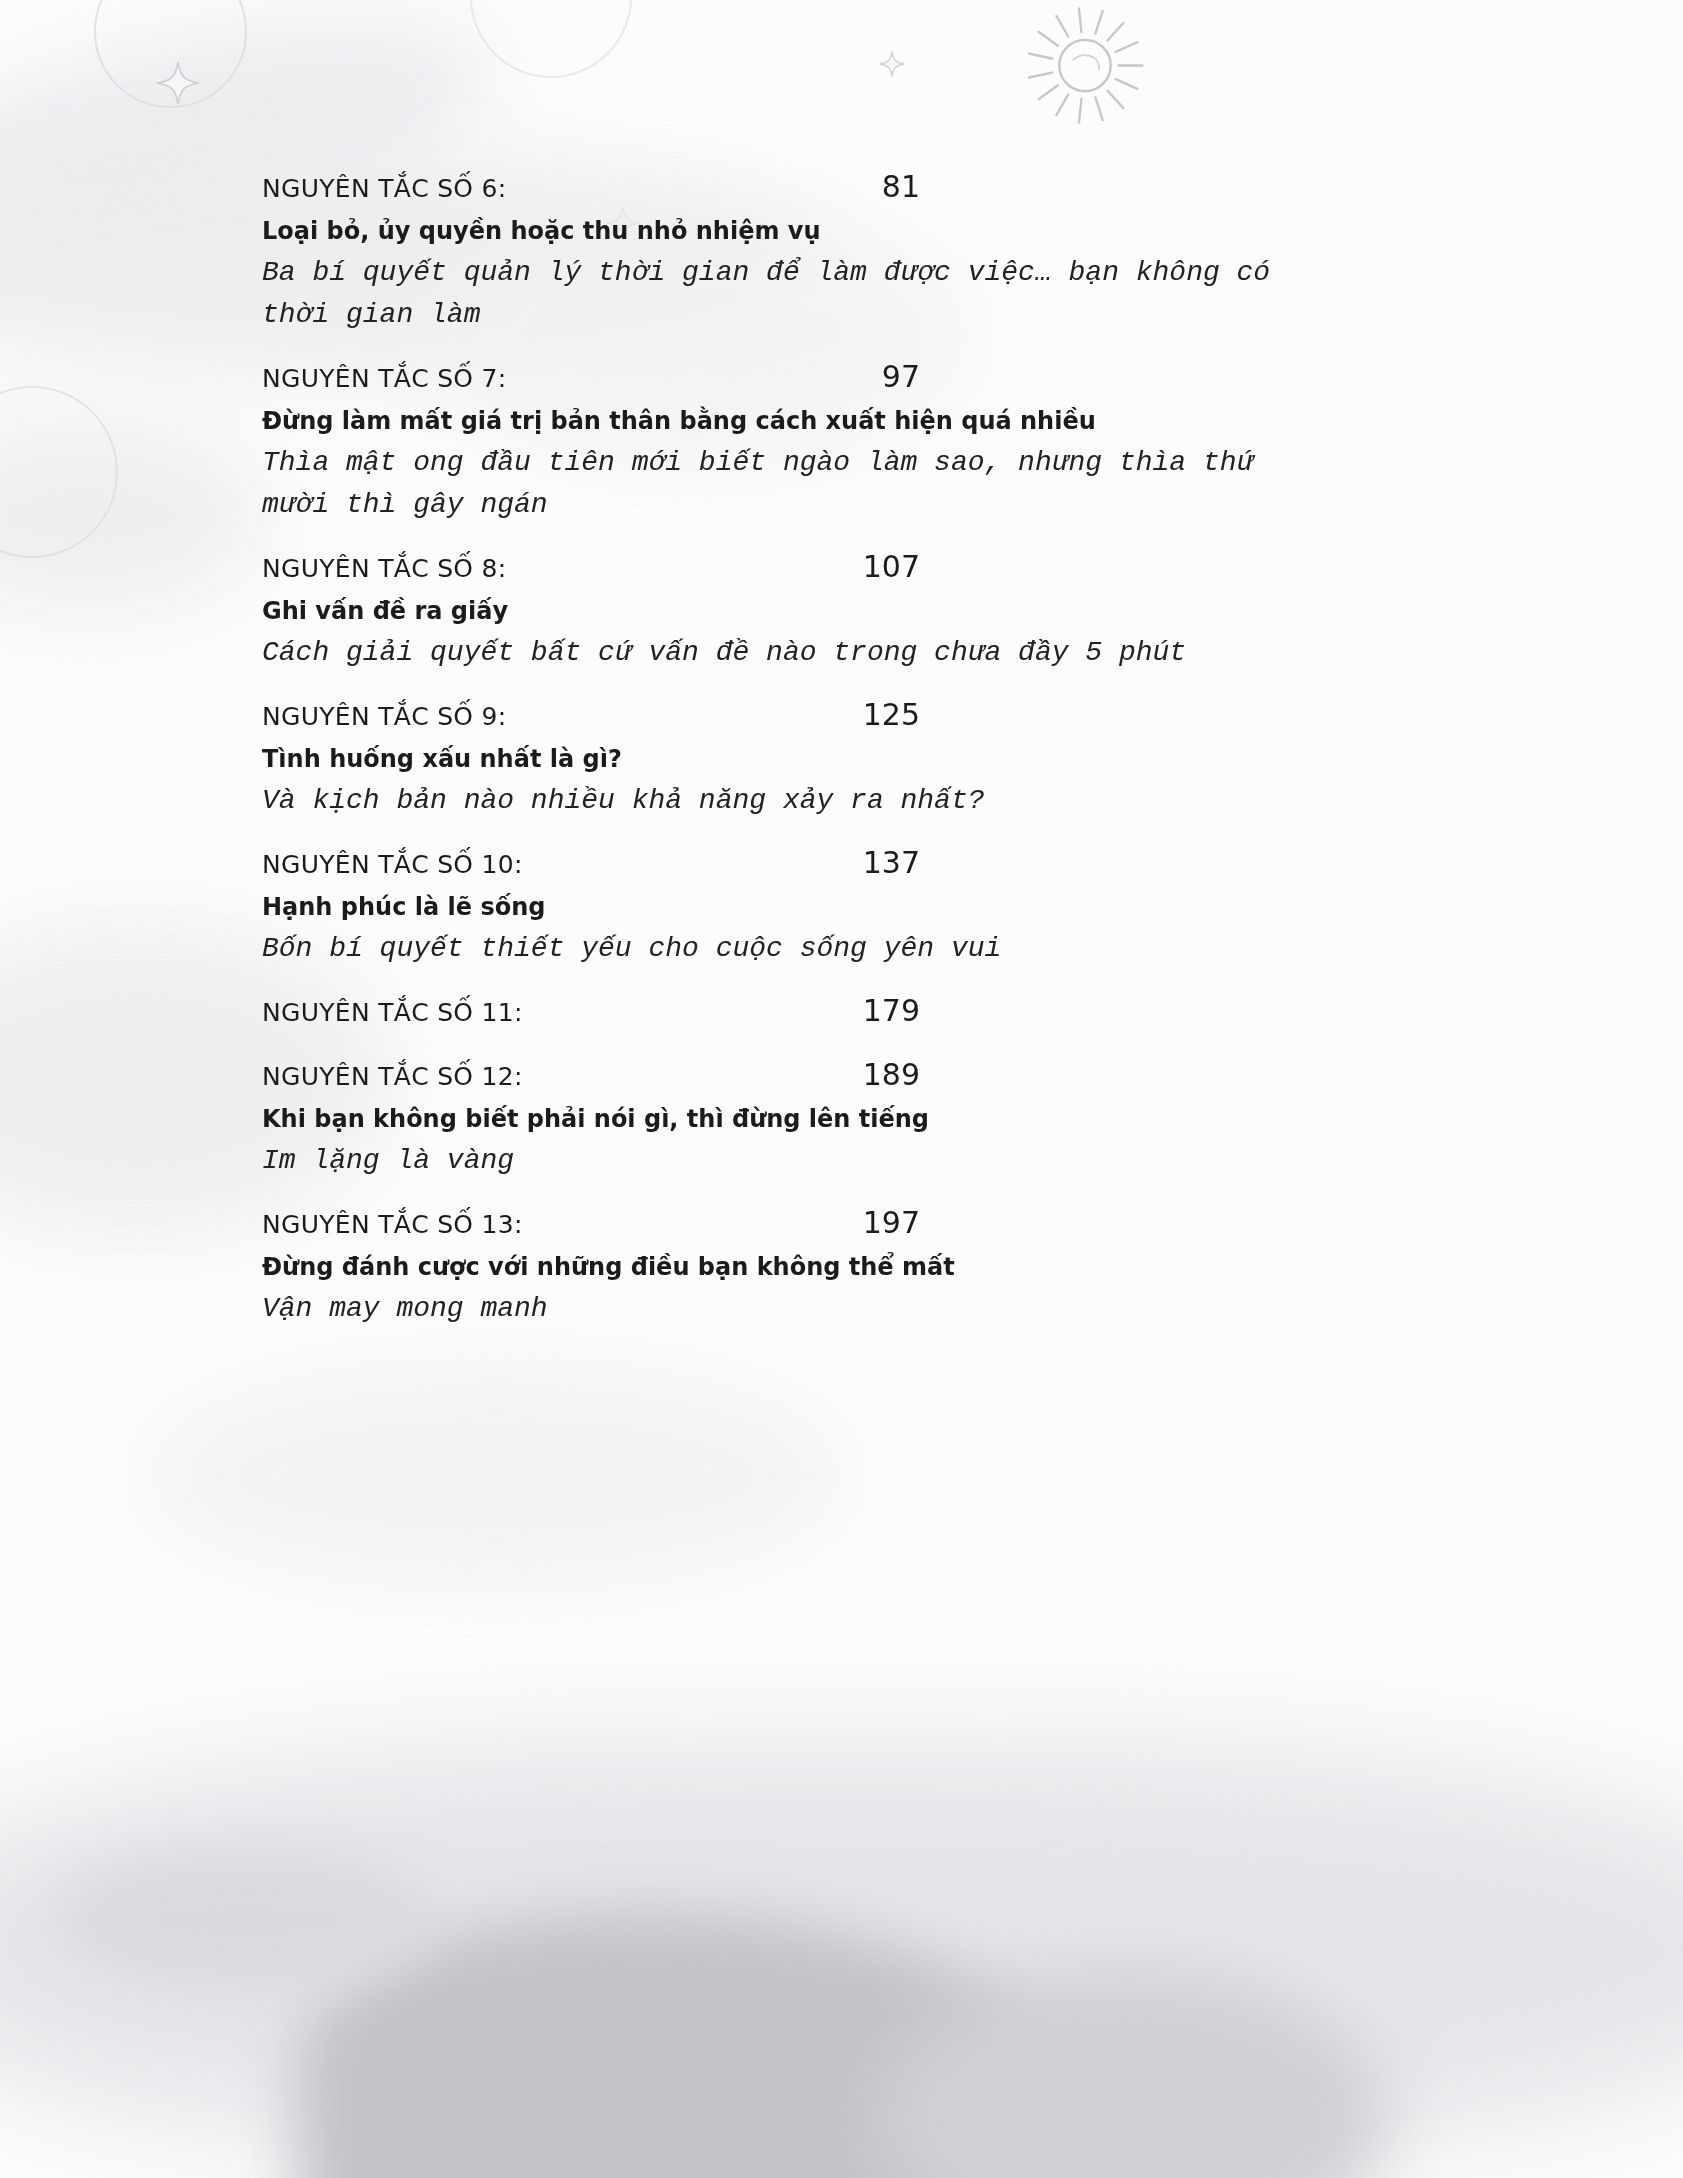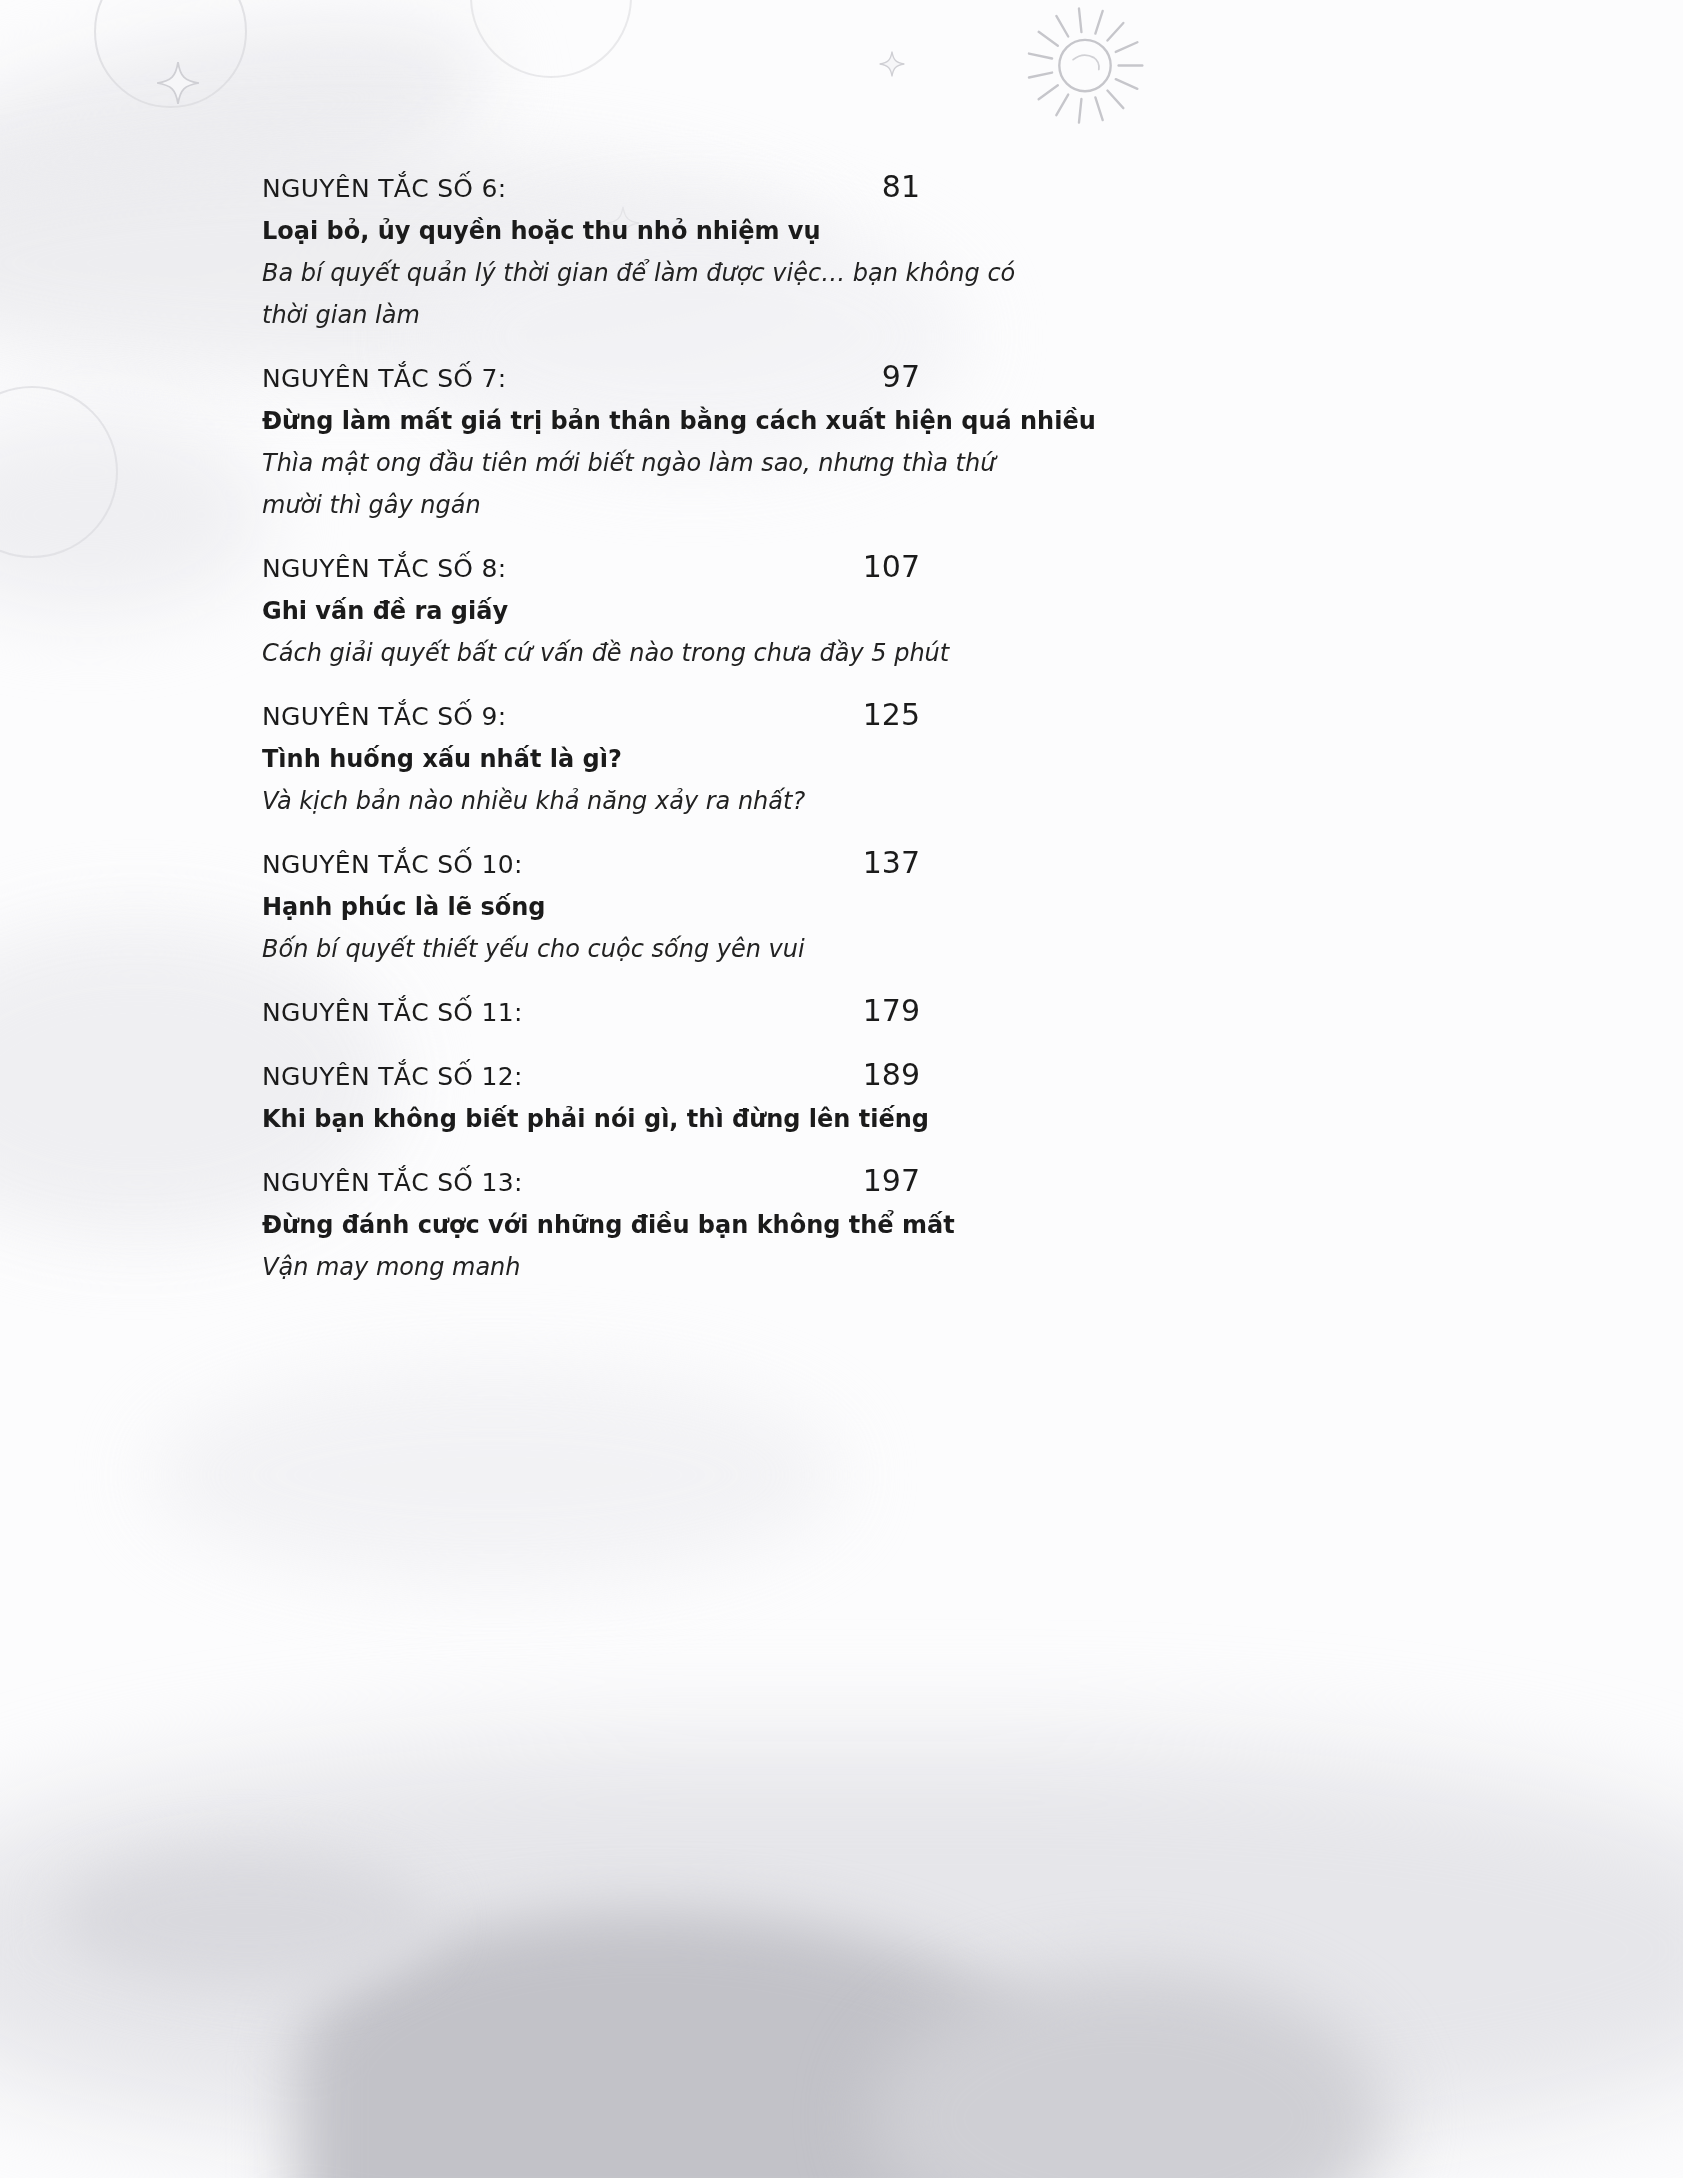--- a/index.html
+++ b/index.html
@@ -74,25 +74,26 @@
   .entry-page {
     font-size: 30px;
   }
   .entry-title {
     font-size: 24px;
     font-weight: bold;
     line-height: 42px;
     white-space: nowrap;
   }
   .entry-sub-line {
-    font-size: 24px;
+    font-size: 28px;
     font-style: italic;
     line-height: 42px;
     white-space: nowrap;
     color: #222;
+    font-family: Liberation Mono, monospace;
   }
 </style>
 </head>
 <body>
 
 <div class="wash w1"></div>
 <div class="wash w2"></div>
 <div class="wash w3"></div>
 <div class="wash w4"></div>
 <div class="wash w5"></div>
@@ -193,20 +194,21 @@
       <span class="entry-page">179</span>
     </div>
   </div>
 
   <div class="entry">
     <div class="entry-head">
       <span class="entry-label">NGUYÊN TẮC SỐ 12:</span>
       <span class="entry-page">189</span>
     </div>
     <div class="entry-title">Khi bạn không biết phải nói gì, thì đừng lên tiếng</div>
+    <div class="entry-sub-line">Im lặng là vàng</div>
   </div>
 
   <div class="entry">
     <div class="entry-head">
       <span class="entry-label">NGUYÊN TẮC SỐ 13:</span>
       <span class="entry-page">197</span>
     </div>
     <div class="entry-title">Đừng đánh cược với những điều bạn không thể mất</div>
     <div class="entry-sub-line">Vận may mong manh</div>
   </div>

